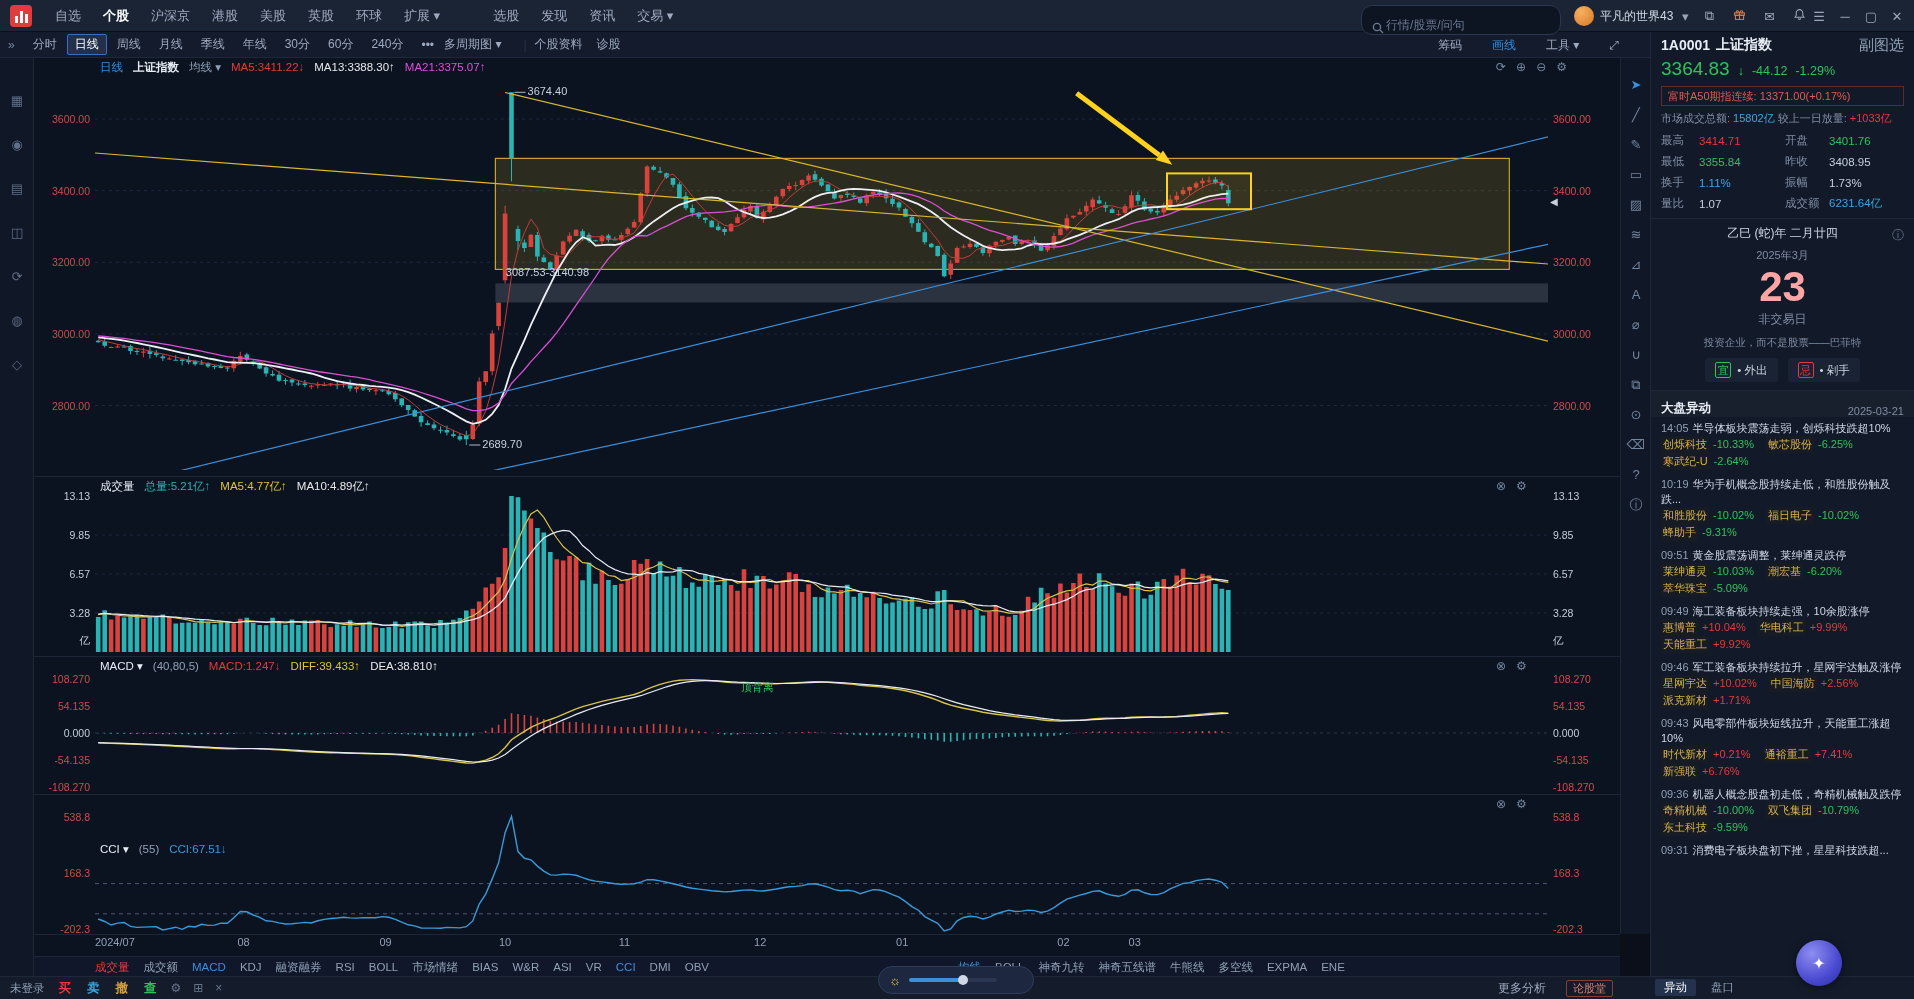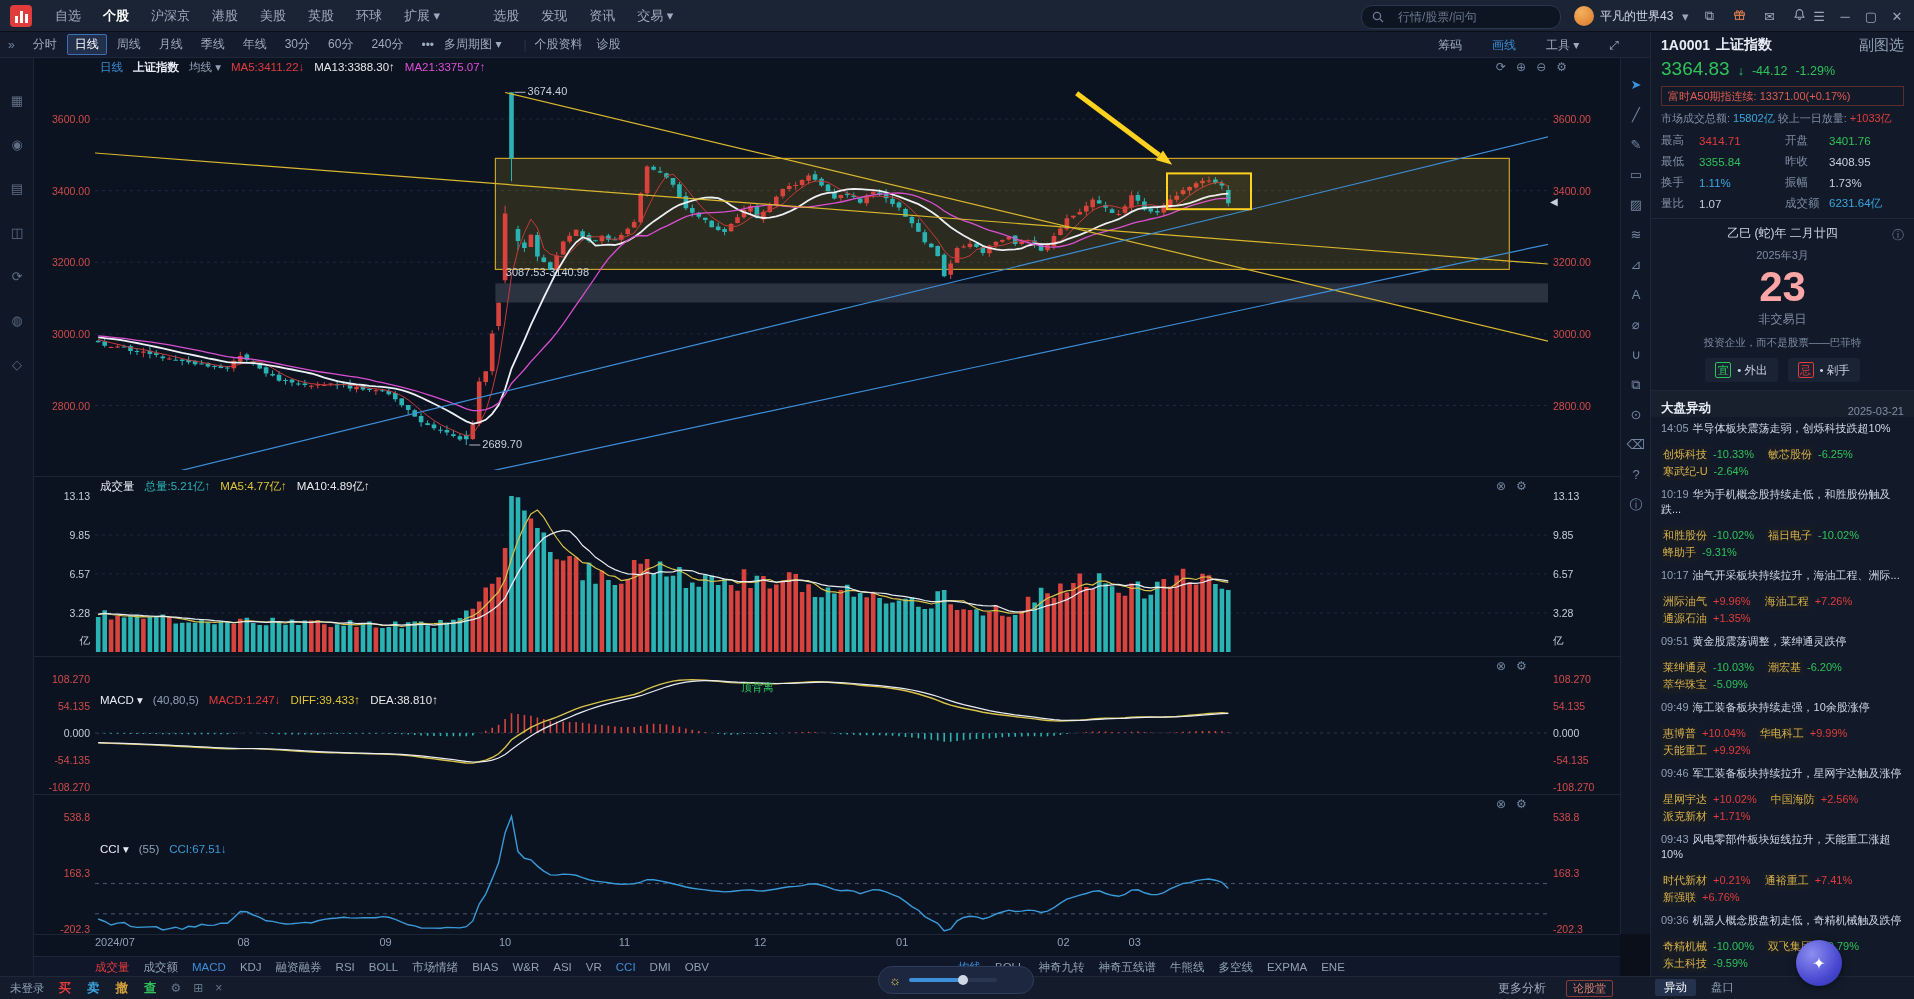--- a/index.html
+++ b/index.html
@@ -6,21 +6,21 @@
 html,body{background:#0a0f1a}
 body{width:1914px;height:999px;position:relative;overflow:hidden;font-family:"Liberation Sans","DejaVu Sans",sans-serif;color:#c7d0dd;font-size:12px}
 
 #topbar{position:absolute;left:0;top:0;width:1914px;height:32px;background:#1b2435;display:flex;align-items:center;z-index:9;border-bottom:1px solid #0a0f18}
 #logo{width:22px;height:22px;margin:0 12px 0 10px;background:#e03c3c;border-radius:4px;display:flex;align-items:flex-end;justify-content:center;gap:2px;padding:4px 4px}
 #logo i{display:block;width:3px;background:#fff}
 #main-menu{display:flex;align-items:center}
 .menu-item{color:#9fabc0;font-size:13px;margin:0 11px;cursor:pointer;white-space:nowrap}
 .menu-item.active{color:#ffffff;font-weight:bold}
 .menu-item.gap{margin-left:42px}
-#searchbox{position:absolute;left:1361px;top:5px;width:200px;height:24px;background:#0e1522;border:1px solid #2a3750;border-radius:11px;display:flex;align-items:center;padding:0 10px;gap:14px}
+#searchbox{position:absolute;left:1361px;top:5px;width:200px;height:30px;background:#0e1522;border:1px solid #2a3750;border-radius:11px;display:flex;align-items:flex-end;padding:0 10px;gap:2px}
 #searchbox span{color:#6b7a92;font-size:12px}
 #user-area{position:absolute;left:1574px;top:0;height:32px;display:flex;align-items:center;gap:6px}
 #avatar{width:20px;height:20px;border-radius:50%;background:radial-gradient(circle at 35% 30%,#f5b15e,#d9772a)}
 #username{color:#cfd6e4;font-size:12px}
 .tb-icon{color:#9aa7ba;font-size:13px;width:24px;text-align:center;cursor:pointer}
 #win-controls{position:absolute;right:4px;top:0;height:32px;display:flex;align-items:center}
 #win-controls span{width:26px;text-align:center;color:#9aa7ba;font-size:13px;cursor:pointer}
 
 #toolbar{position:absolute;left:0;top:32px;width:1650px;height:26px;background:#131b2c;border-bottom:1px solid #1e2838;display:flex;align-items:center;z-index:4;padding-left:8px}
 #collapse-left{color:#7286a0;margin-right:10px;font-size:12px}
@@ -90,21 +90,21 @@
 .badge{width:16px;height:16px;line-height:15px;text-align:center;border-radius:2px;font-size:11px}
 .badge.good{border:1px solid #2fc25b;color:#2fc25b}
 .badge.bad{border:1px solid #e23b3b;color:#e23b3b}
 #news-header{height:26px;background:#18202e;display:flex;align-items:flex-end;padding:0 10px;flex-shrink:0}
 #news-header .ttl{color:#e8edf5;font-weight:bold;font-size:12.5px}
 #news-header .dt{margin-left:auto;color:#7e8da3;font-size:11px}
 #news-list{flex:1;overflow:hidden;padding:4px 10px 0}
 .news-item{margin-bottom:7px}
 .news-title{font-size:11px;line-height:15px;color:#cfd6e4;cursor:pointer}
 .news-title .tm{color:#8fa0b5;margin-right:4px}
-.chips{margin-top:10px;line-height:17px}
+.chips{margin-top:0;line-height:17px}
 .chip{display:inline-flex;margin-right:12px;font-size:11px;cursor:pointer}
 .chip .chip-name{color:#d8b14a;background:#27231233;padding:0 2px}
 .chip .pct{margin-left:4px}
 
 #statusbar{position:absolute;left:0;top:976px;width:1914px;height:23px;background:#141c2c;border-top:1px solid #1e2838;z-index:10;display:flex;align-items:center;padding-left:10px;gap:14px}
 #login-label{color:#8fa0b5;font-size:11.5px}
 .trade-btn{font-size:12.5px;font-weight:bold;cursor:pointer}
 .sb-mini{color:#66748a;font-size:12px;cursor:pointer}
 #more-analysis{position:absolute;left:1498px;top:0;height:23px;line-height:23px;color:#9fabc0;font-size:12px;cursor:pointer}
 #forum-btn{position:absolute;left:1566px;top:3px;height:17px;line-height:15px;border:1px solid #8a3a3a;color:#e08070;font-size:11px;padding:0 6px;border-radius:2px;cursor:pointer}
@@ -239,21 +239,21 @@
   <span class="t">总量:5.21亿↑</span>
   <span class="y">MA5:4.77亿↑</span>
   <span class="wt">MA10:4.89亿↑</span>
 </div>
 <div class="picons" style="top:477px">
   <span>⊗</span>
   <span>⚙</span>
 </div>
 
 <div class="pdiv" style="top:656px"></div>
-<div class="pheader" style="top:691px">
+<div class="pheader" style="top:657px">
   <span class="w">MACD ▾</span>
   <span class="g">(40,80,5)</span>
   <span class="r">MACD:1.247↓</span>
   <span class="y">DIFF:39.433↑</span>
   <span class="wt">DEA:38.810↑</span>
 </div>
 <div class="picons" style="top:657px">
   <span>⊗</span>
   <span>⚙</span>
 </div>
@@ -452,33 +452,20 @@
         <div class="news-title"><span class="tm">10:19</span>华为手机概念股持续走低，和胜股份触及跌...</div>
         <div class="chips"><span class="chip">
             <span class="chip-name">和胜股份</span>
             <span class="pct down">-10.02%</span>
           </span><span class="chip">
             <span class="chip-name">福日电子</span>
             <span class="pct down">-10.02%</span>
           </span><span class="chip">
             <span class="chip-name">蜂助手</span>
             <span class="pct down">-9.31%</span>
-          </span></div>
-      </div>
-      <div class="news-item">
-        <div class="news-title"><span class="tm">10:17</span>油气开采板块持续拉升，海油工程、洲际...</div>
-        <div class="chips"><span class="chip">
-            <span class="chip-name">洲际油气</span>
-            <span class="pct up">+9.96%</span>
-          </span><span class="chip">
-            <span class="chip-name">海油工程</span>
-            <span class="pct up">+7.26%</span>
-          </span><span class="chip">
-            <span class="chip-name">通源石油</span>
-            <span class="pct up">+1.35%</span>
           </span></div>
       </div>
       <div class="news-item">
         <div class="news-title"><span class="tm">09:51</span>黄金股震荡调整，莱绅通灵跌停</div>
         <div class="chips"><span class="chip">
             <span class="chip-name">莱绅通灵</span>
             <span class="pct down">-10.03%</span>
           </span><span class="chip">
             <span class="chip-name">潮宏基</span>
             <span class="pct down">-6.20%</span>

